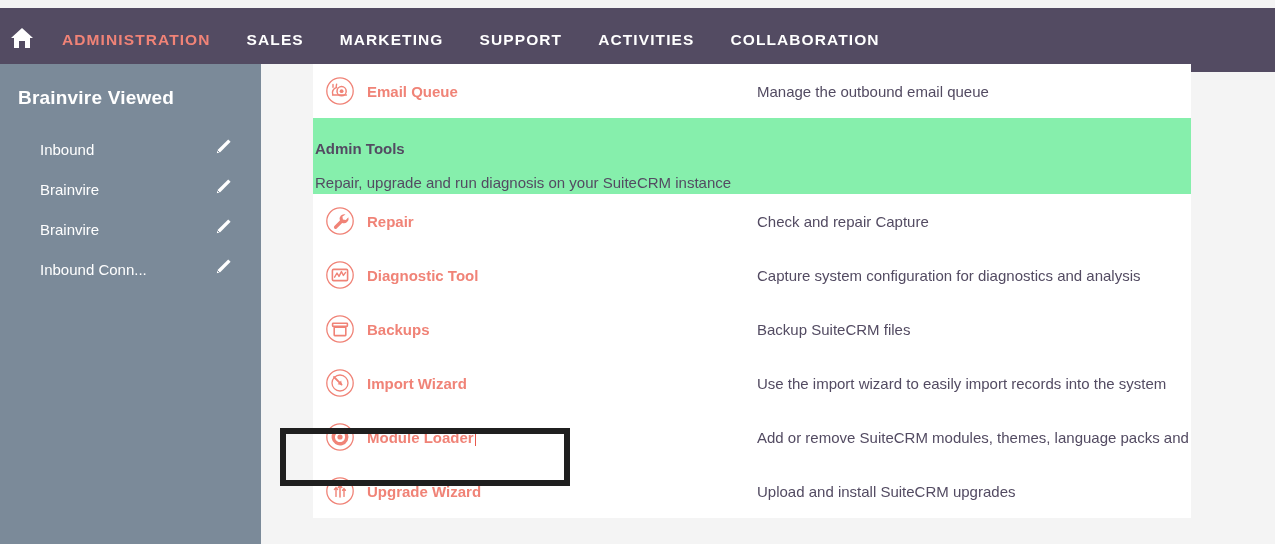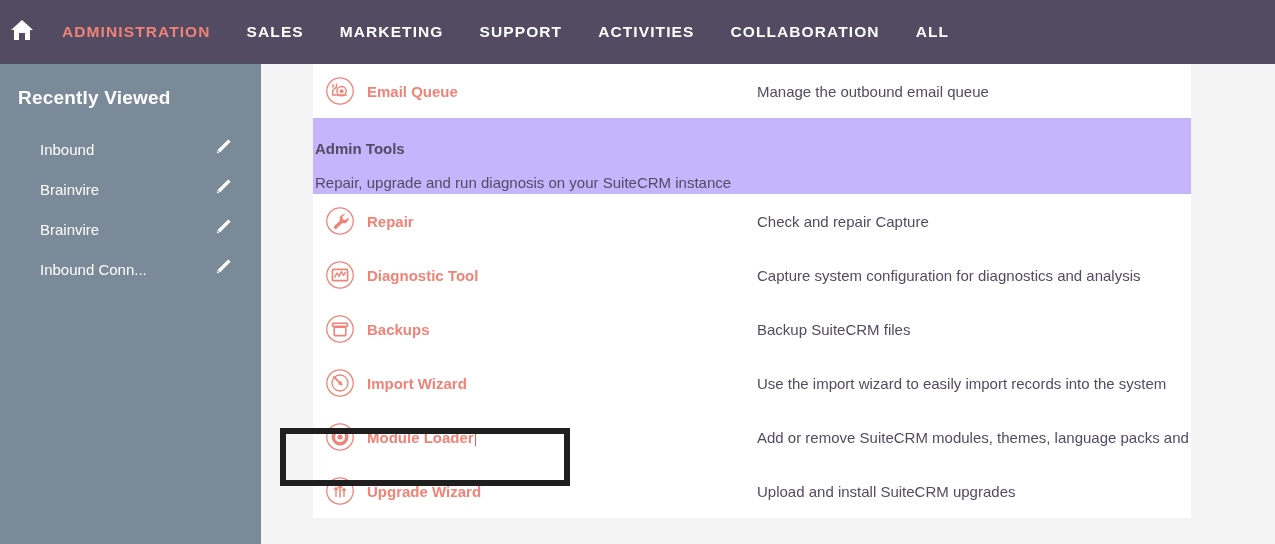--- a/index.html
+++ b/index.html
@@ -5,21 +5,21 @@
   * { box-sizing: border-box; margin: 0; padding: 0; }
   html, body {
     width: 1275px; height: 544px;
     overflow: hidden;
     background: #f4f4f4;
     font-family: "Liberation Sans", sans-serif;
   }
 
   
   #topnav {
-    position: absolute; top: 0; left: 0;
+    position: absolute; top: 8px; left: 0;
     width: 1275px; height: 64px;
     background: #534b62;
     display: flex; align-items: center;
     white-space: nowrap;
   }
   #home-btn {
     width: 44px; height: 64px;
     display: flex; align-items: center; justify-content: center;
     flex: 0 0 auto;
   }
@@ -111,21 +111,21 @@
   }
   .row-desc {
     color: #534b62;
     font-size: 15px;
     flex: 1 1 auto;
     white-space: nowrap;
   }
 
   
   #section-header {
-    background: #c4b5fd;
+    background: #86efac;
     padding: 22px 0 0 2px;
   }
   #section-title {
     color: #534b62;
     font-size: 15px;
     font-weight: bold;
     margin-bottom: 17px;
   }
   #section-sub {
     color: #534b62;
@@ -162,25 +162,24 @@
         <path d="M13 2 L24 12 L21 12 L21 22 L16 22 L16 15 L10 15 L10 22 L5 22 L5 12 L2 12 Z" fill="#ffffff"></path>
       </svg>
     </span>
   </div>
   <div class="nav-item active">ADMINISTRATION</div>
   <div class="nav-item">SALES</div>
   <div class="nav-item">MARKETING</div>
   <div class="nav-item">SUPPORT</div>
   <div class="nav-item">ACTIVITIES</div>
   <div class="nav-item">COLLABORATION</div>
-  <div class="nav-item">ALL</div>
 </div>
 
 <div id="sidebar">
-  <div id="sidebar-title">Recently Viewed</div>
+  <div id="sidebar-title">Brainvire Viewed</div>
 
   <div id="recent-list">
 
     <div class="recent-row">
       <span class="recent-label">Inbound</span>
       <span class="pencil">
         <svg width="20" height="20" viewBox="0 0 20 20">
           <path d="M15.2 2.4 L17.6 4.8 L7.2 15.2 L3.8 16.2 L4.8 12.8 Z" fill="#ffffff"></path>
           <path d="M4.4 13.4 L6.6 15.6" stroke="#7b8a99" stroke-width="1"></path>
         </svg>

